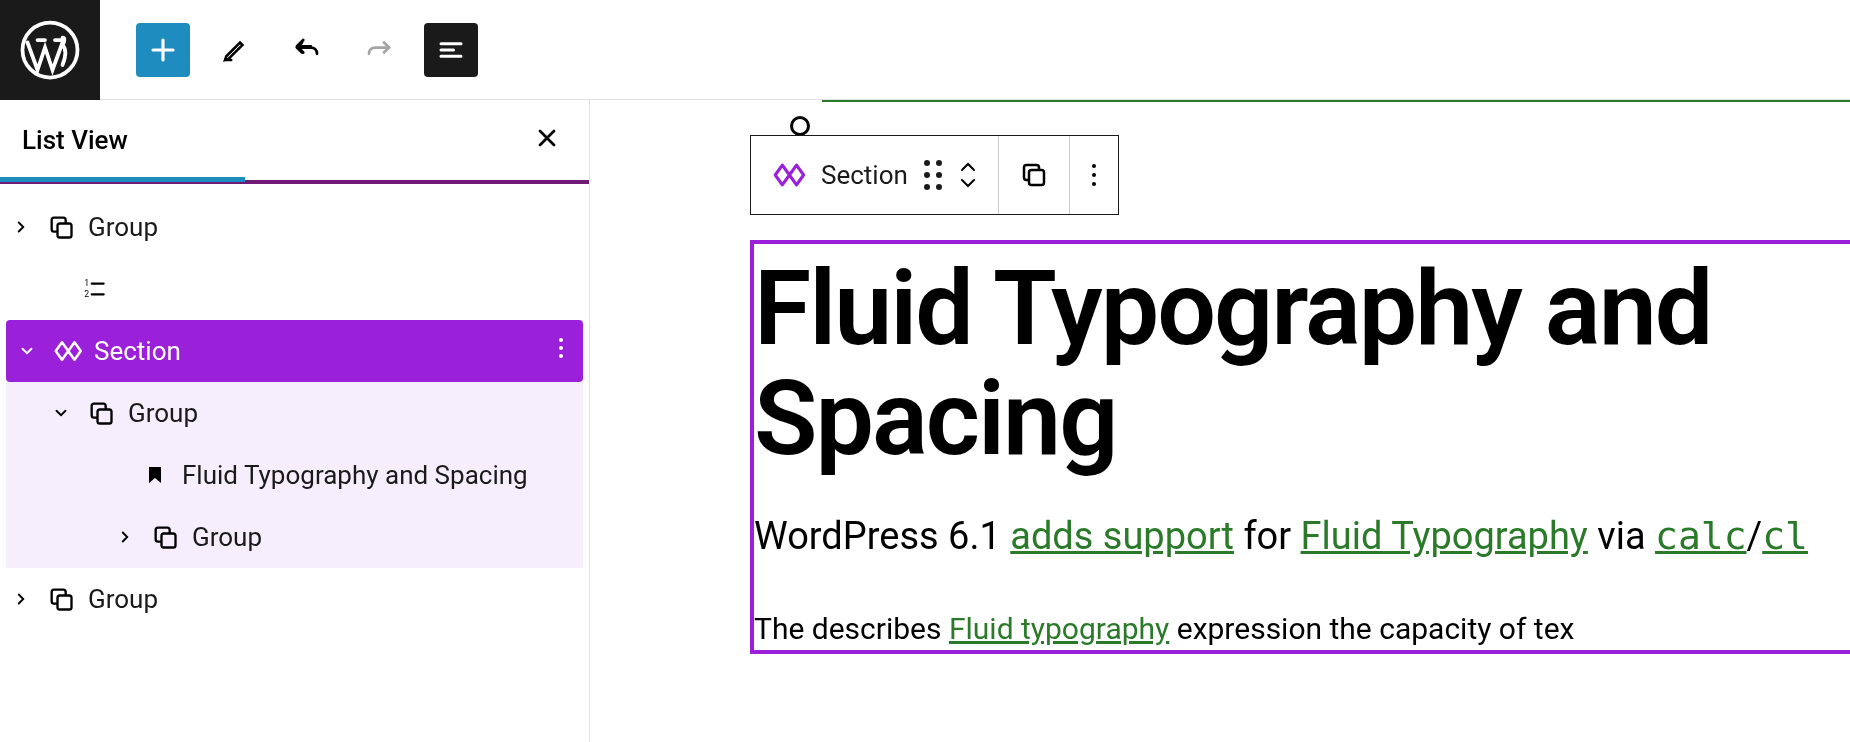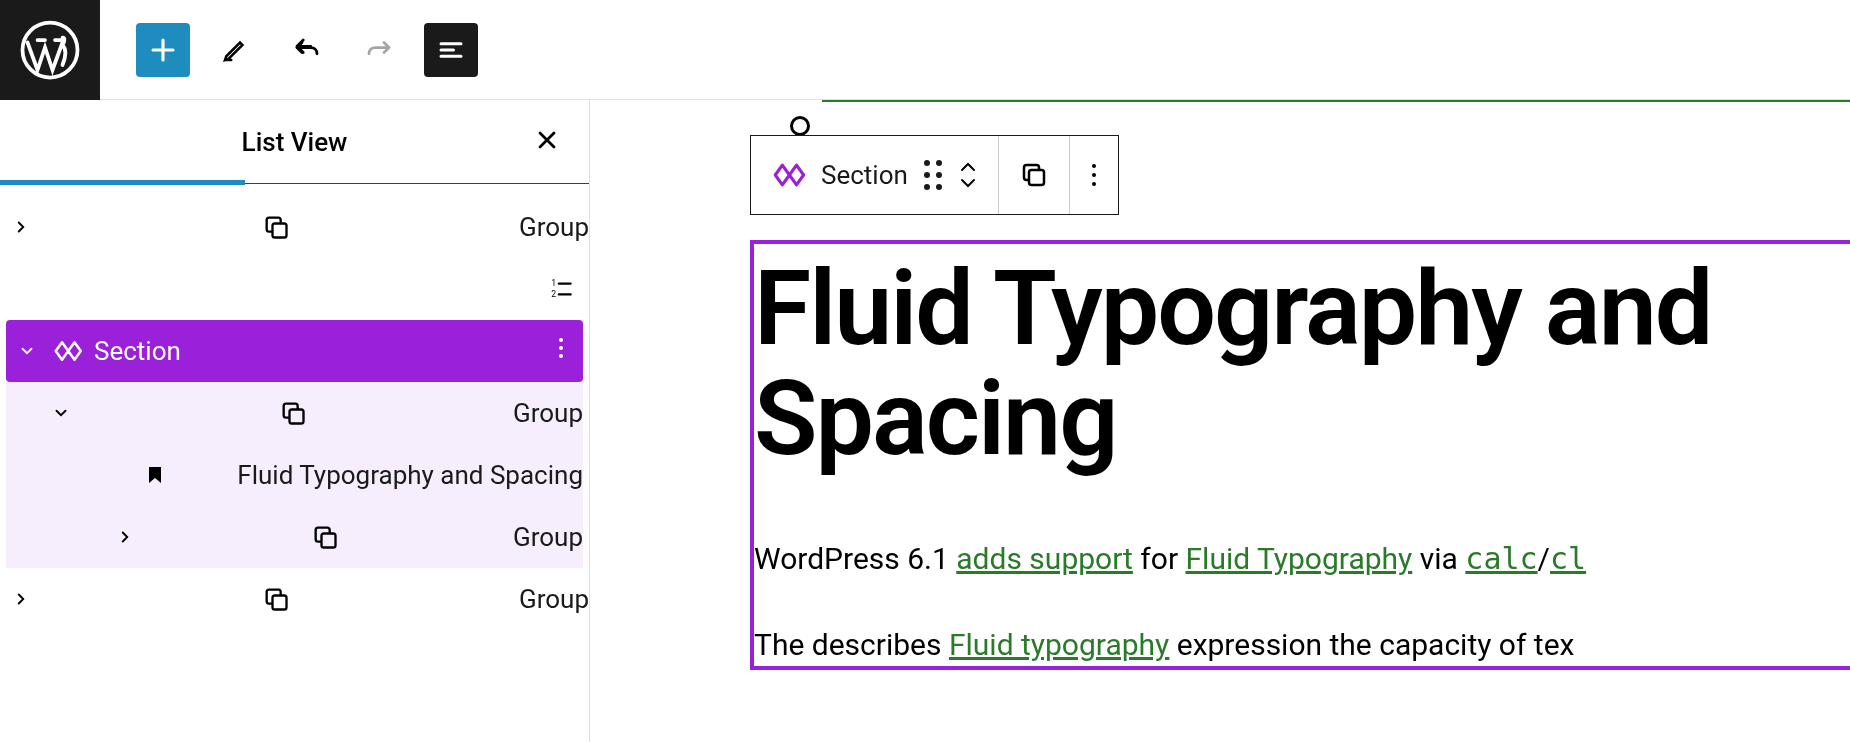--- a/index.html
+++ b/index.html
@@ -8,28 +8,28 @@
   
   .topbar { display: flex; align-items: center; height: 100px; border-bottom: 1px solid #e0e0e0; }
   .wp-logo { width: 100px; height: 100px; background: #1a1a1a; display: flex; align-items: center; justify-content: center; }
   .top-tools { display: flex; align-items: center; gap: 18px; padding-left: 36px; }
   .tool-btn { width: 54px; height: 54px; display: flex; align-items: center; justify-content: center; border-radius: 4px; cursor: pointer; }
   .tool-btn.primary { background: #1e8cbe; }
   .tool-btn.dark { background: #1a1a1a; }
 
   
   .sidebar { position: absolute; top: 100px; left: 0; width: 590px; bottom: 0; border-right: 1px solid #e0e0e0; }
-  .tabs { display: flex; align-items: center; height: 84px; position: relative; border-bottom: 1px solid #701a75; justify-content: center; }
+  .tabs { display: flex; align-items: center; height: 84px; position: relative; border-bottom: 4px solid #701a75; }
   .tab { font-size: 26px; font-weight: 500; color: #1a1a1a; padding: 0 22px; line-height: 84px; cursor: pointer; }
   .tab.active { color: #000; }
   .tab-underline { position: absolute; bottom: -2px; left: 0; width: 245px; height: 5px; background: #1e8cbe; }
   .close-x { position: absolute; right: 28px; top: 50%; transform: translateY(-50%); cursor: pointer; }
 
   .tree { padding-top: 12px; }
-  .tree-row { display: flex; align-items: center; height: 62px; font-size: 26px; color: #1a1a1a; cursor: pointer; justify-content: space-between; }
+  .tree-row { display: flex; align-items: center; height: 62px; font-size: 26px; color: #1a1a1a; cursor: pointer; }
   .tree-row .chev { width: 42px; display: flex; justify-content: center; }
   .tree-row .ico { width: 38px; display: flex; justify-content: center; margin-right: 8px; }
   .tree-row.selected { background: #9b20d9; color: #fff; border-radius: 4px; margin: 0 6px; height: 62px; }
   .tree-row.selected-child { background: #f6eefc; margin: 0 6px; }
   .tree-row .dots { margin-left: auto; margin-right: 18px; }
   .indent-1 { padding-left: 34px; }
   .indent-3 { padding-left: 130px; }
   .indent-3b { padding-left: 98px; }
 
   
@@ -37,21 +37,21 @@
   .floating-toolbar { position: absolute; top: 35px; left: 160px; display: flex; height: 80px; border: 1px solid #1a1a1a; background: #fff; align-items: stretch; }
   .ft-seg { display: flex; align-items: center; padding: 0 20px; border-right: 1px solid #ccc; gap: 16px; }
   .ft-seg:last-child { border-right: none; }
   .ft-label { font-size: 26px; color: #1a1a1a; }
   .ft-dragdots { display: grid; grid-template-columns: repeat(2, 6px); grid-template-rows: repeat(3, 6px); gap: 6px; }
   .ft-dragdots span { width: 6px; height: 6px; background: #1a1a1a; border-radius: 50%; }
   .ft-arrows { display: flex; flex-direction: column; gap: 2px; }
 
   .block-outline { position: absolute; top: 140px; left: 160px; right: 0; border: 4px solid #9b20d9; border-right: none; padding: 10px 0 0 0; }
   .heading { font-size: 104px; font-weight: 600; line-height: 1.06; letter-spacing: -2px; color: #000; padding-right: 0; }
-  .para { font-size: 30px; color: #000; margin-top: 64px; line-height: 1.4; }
+  .para { font-size: 38px; color: #000; margin-top: 36px; line-height: 1.4; }
   .para2 { font-size: 30px; color: #000; margin-top: 44px; line-height: 1.4; }
   .lnk { color: #2a7a2a; text-decoration: underline; }
   .code { font-family: ui-monospace, Menlo, monospace; color: #2a7a2a; text-decoration: underline; }
 
   .peek-link { position: absolute; top: -6px; left: 232px; width: 1040px; height: 8px; border-bottom: 4px solid #2a7a2a; }
   .peek-bullet { position: absolute; top: 16px; left: 200px; width: 20px; height: 20px; border: 3px solid #000; border-radius: 50%; }
 </style>
 </head>
 <body>
 

